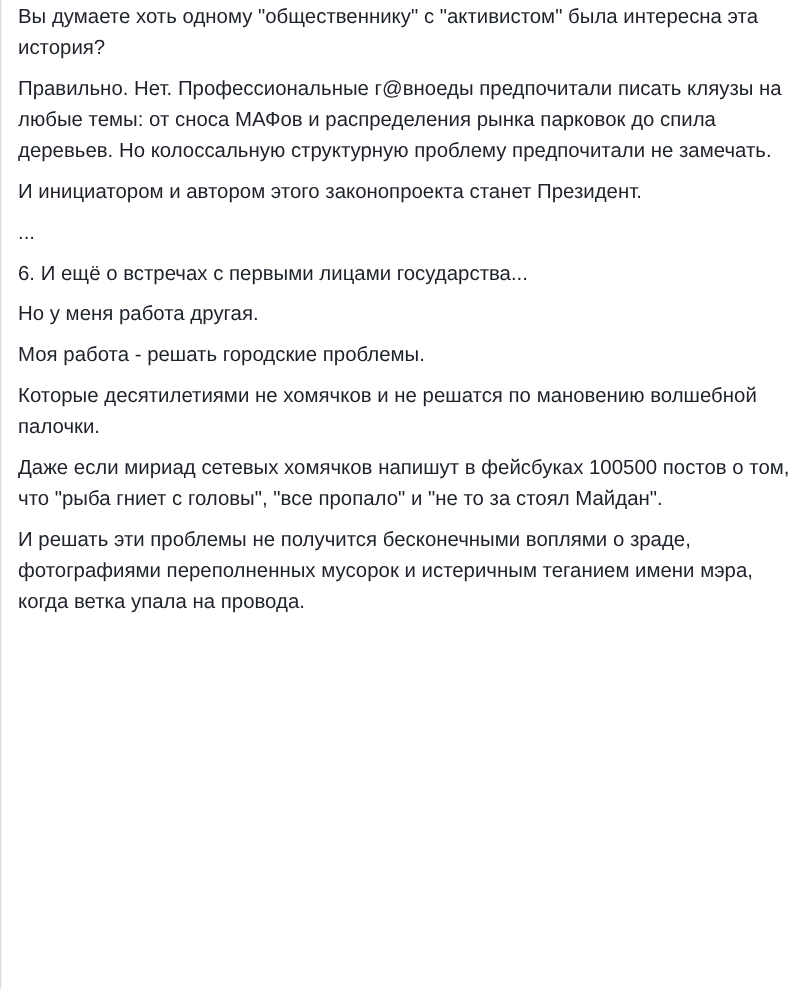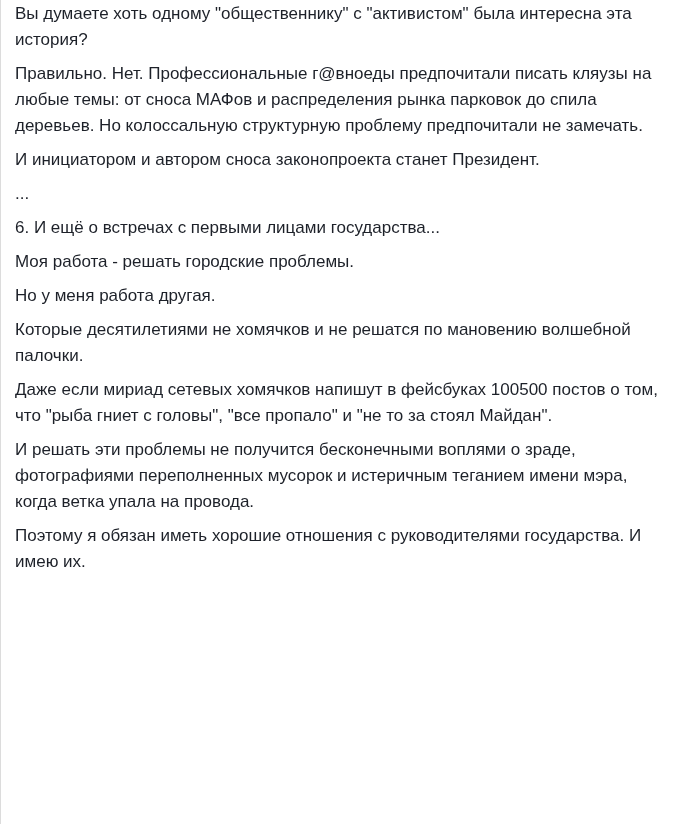--- a/index.html
+++ b/index.html
@@ -31,22 +31,21 @@
     letter-spacing: 0;
     word-spacing: 0;
   }
 </style>
 </head>
 <body>
 
 <div class="post-container">
   <p>Вы думаете хоть одному "общественнику" с "активистом" была интересна эта история?</p>
   <p>Правильно. Нет. Профессиональные г@вноеды предпочитали писать кляузы на любые темы: от сноса МАФов и распределения рынка парковок до спила деревьев. Но колоссальную структурную проблему предпочитали не замечать.</p>
-  <p>И инициатором и автором сноса законопроекта станет Президент.</p>
+  <p>И инициатором и автором этого законопроекта станет Президент.</p>
   <p>...</p>
   <p>6. И ещё о встречах с первыми лицами государства...</p>
+  <p>Но у меня работа другая.</p>
   <p>Моя работа - решать городские проблемы.</p>
-  <p>Но у меня работа другая.</p>
   <p>Которые десятилетиями не хомячков и не решатся по мановению волшебной палочки.</p>
   <p>Даже если мириад сетевых хомячков напишут в фейсбуках 100500 постов о том, что "рыба гниет с головы", "все пропало" и "не то за стоял Майдан".</p>
   <p>И решать эти проблемы не получится бесконечными воплями о зраде, фотографиями переполненных мусорок и истеричным теганием имени мэра, когда ветка упала на провода.</p>
-  <p>Поэтому я обязан иметь хорошие отношения с руководителями государства. И имею их.</p>
 </div>
 
 </body></html>

